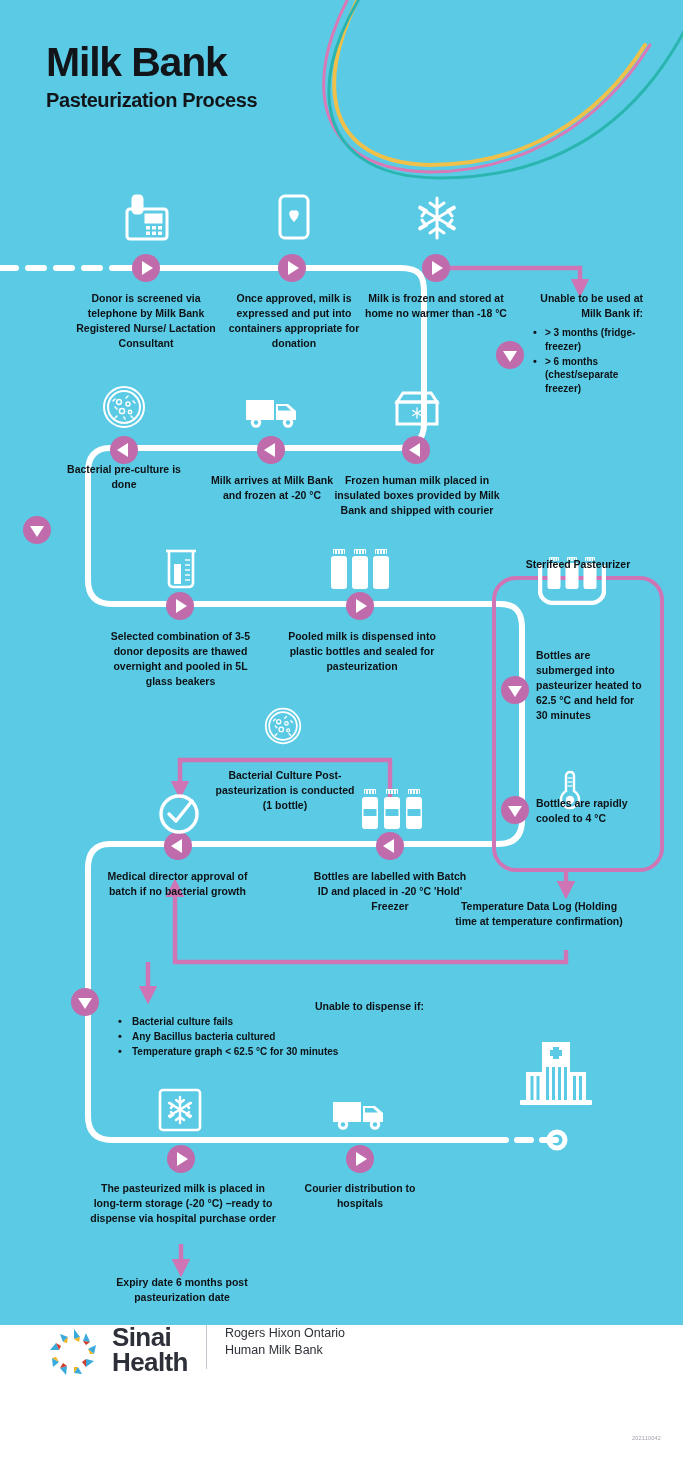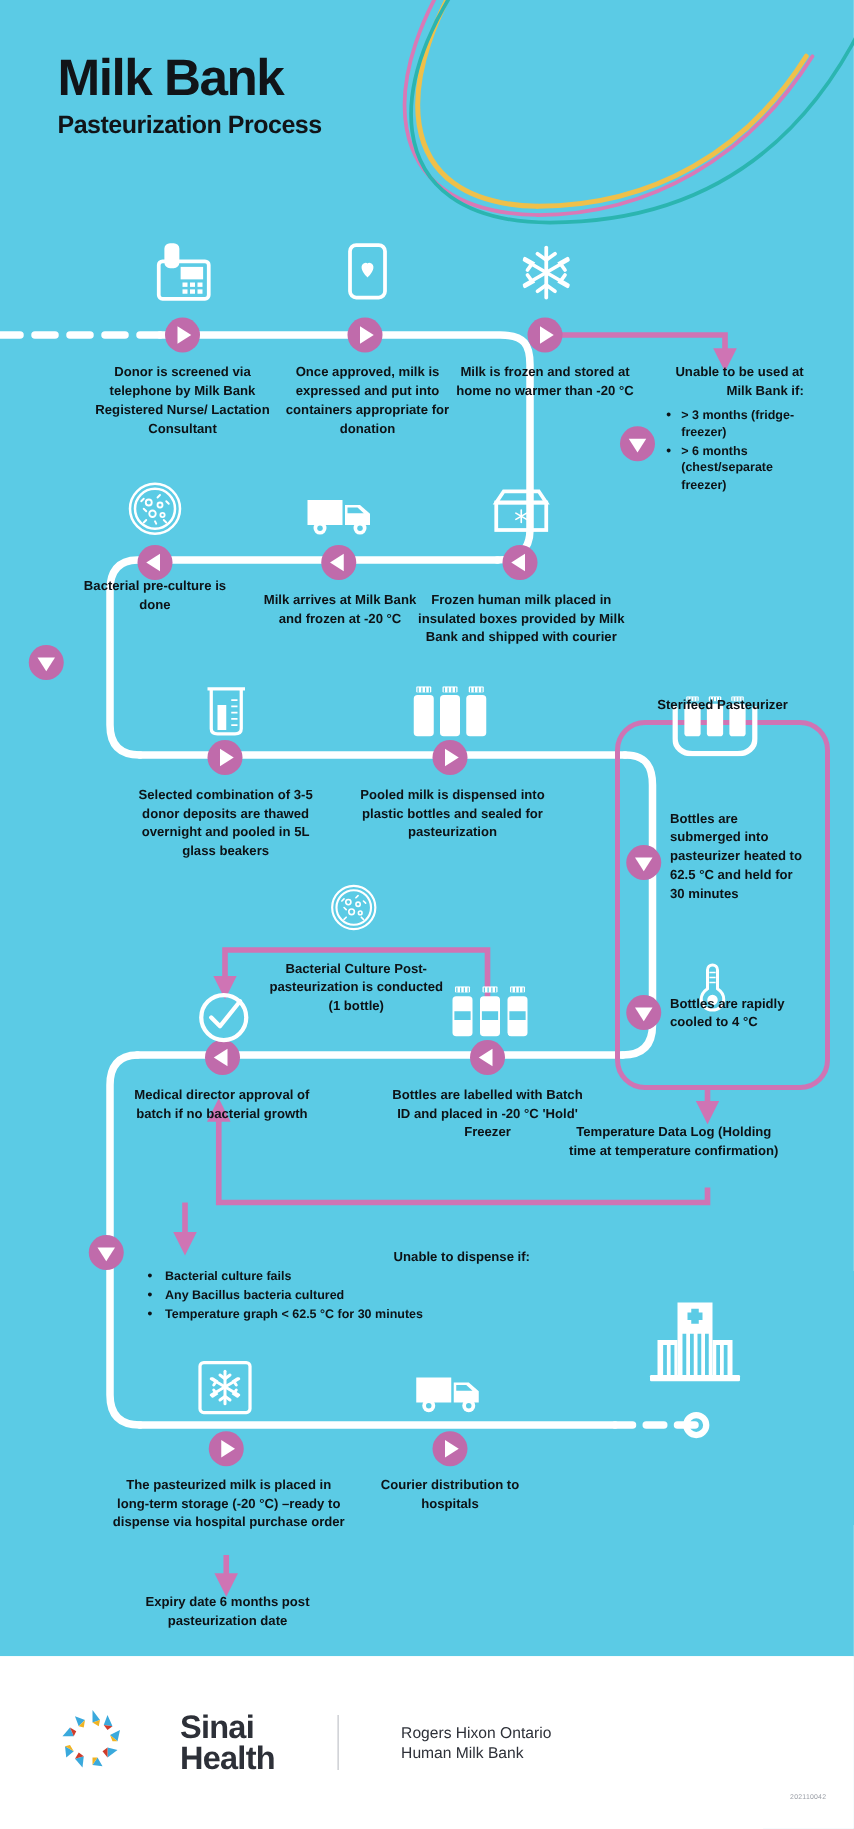--- a/index.html
+++ b/index.html
@@ -72,21 +72,21 @@
   }
 
   
   .icon { position: absolute; }
   .icon svg { display: block; }
 
   
   #footer-inner {
     position: absolute; left: 0; top: 1325px;
     width: 615px; height: 138px;
-    display: flex; align-items: center; gap: 32px;
+    display: flex; align-items: flex-start;
   }
   #logo-burst { margin-left: 46px; }
   #logo-word {
     margin-left: 10px;
     font-size: 26px; font-weight: bold; color: #2d3038;
     line-height: 0.98; letter-spacing: -0.6px;
   }
   #logo-divider {
     width: 1px; height: 44px; background: #c3c6cc;
     margin: 0 18px;
@@ -515,21 +515,21 @@
         <rect x="20.5" y="36" width="3" height="24"></rect>
         <rect x="57" y="36" width="3" height="24"></rect>
         <rect x="63" y="36" width="3" height="24"></rect>
       </g>
       <rect x="4" y="60" width="72" height="5" rx="1"></rect>
     </svg>
   </div>
 
   <div class="step-text" style="left:70px; top:291px; width:152px;">Donor is screened via telephone by Milk Bank Registered Nurse/ Lactation Consultant</div>
   <div class="step-text" style="left:218px; top:291px; width:152px;">Once approved, milk is expressed and put into containers appropriate for donation</div>
-  <div class="step-text" style="left:360px; top:291px; width:152px;">Milk is frozen and stored at home no warmer than -20 °C</div>
+  <div class="step-text" style="left:360px; top:291px; width:152px;">Milk is frozen and stored at home no warmer than -18 °C</div>
 
   <div class="step-head" style="left:531px; top:291px; width:112px;">Unable to be used at Milk Bank if:</div>
   <ul class="blist" style="position:absolute; left:531px; top:325px; width:112px;">
     <li>&gt; 3 months (fridge-freezer)</li>
     <li>&gt; 6 months (chest/separate freezer)</li>
   </ul>
 
   <div class="step-text" style="left:64px; top:462px; width:120px;">Bacterial pre-culture is done</div>
   <div class="step-text" style="left:206px; top:473px; width:132px;">Milk arrives at Milk Bank and frozen at -20 °C</div>
   <div class="step-text" style="left:334px; top:473px; width:166px;">Frozen human milk placed in insulated boxes provided by Milk Bank and shipped with courier</div>

